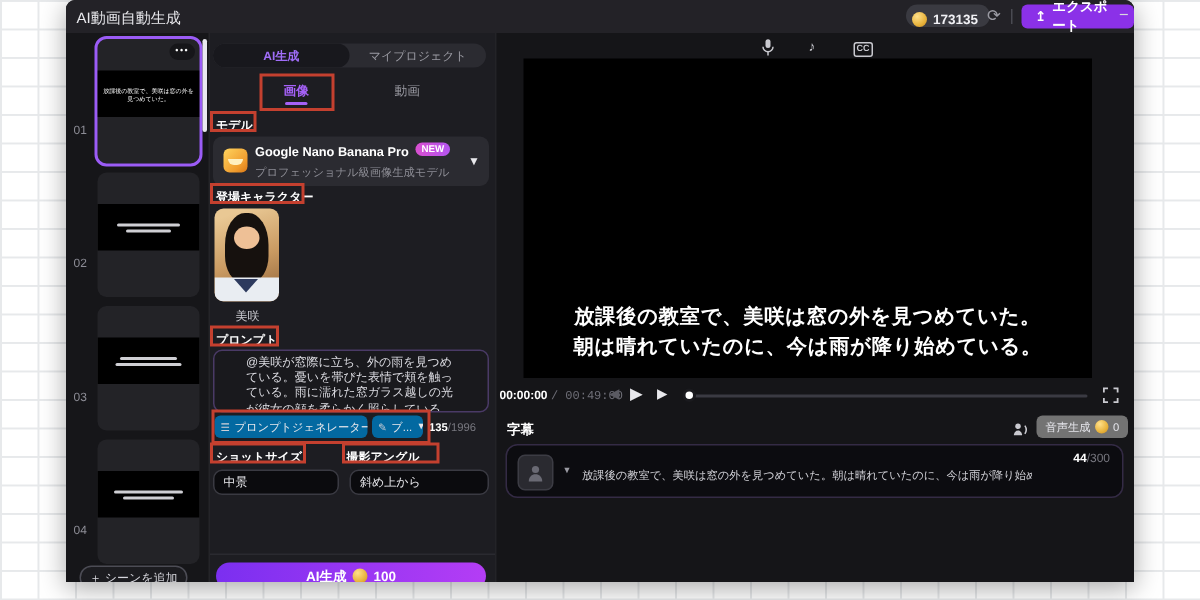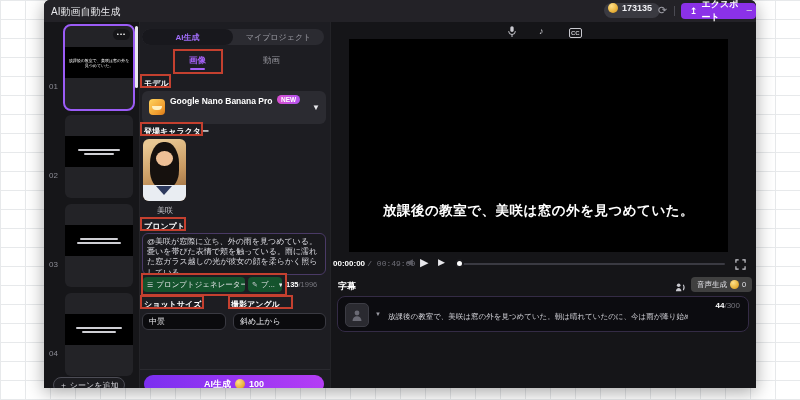--- a/index.html
+++ b/index.html
@@ -12,21 +12,21 @@
     background-size:25px 19px; }
   .abs { position:absolute; }
   .window { position:absolute; left:44px; top:0; width:712px; height:388px;
     background:#141417; border-radius:6px 6px 0 0; overflow:hidden;
     box-shadow:0 4px 18px rgba(0,0,0,.35); }
   
   .titlebar { position:absolute; left:0; top:0; width:712px; height:22px;
     background:#232227; display:flex; align-items:center; }
   .app-title { position:absolute; left:7px; top:5px; font-size:10px; color:#e8e8ec; }
   .coin-pill { position:absolute; left:560px; top:3px; height:15px; padding:0 8px 0 4px;
-    background:#3a3a41; border-radius:8px; display:flex; align-items:flex-start; gap:4px; }
+    background:#3a3a41; border-radius:8px; display:flex; align-items:flex-end; gap:4px; }
   .coin { width:10px; height:10px; border-radius:50%;
     background:radial-gradient(circle at 35% 30%,#ffe08a,#e8b33c 60%,#c9891f); flex:0 0 auto; }
   .coin-num { font-size:9px; color:#f0f0f4; font-weight:bold; }
   .refresh { position:absolute; left:614px; top:4px; color:#9a9aa2; font-size:11px; }
   .tb-div { position:absolute; left:630px; top:6px; width:1px; height:10px; background:#4a4a52; }
   .export-btn { position:absolute; left:637px; top:3px; height:16px; padding:0 9px;
     background:#8b31e8; border-radius:4px; display:flex; align-items:center; gap:4px;
     color:#fff; font-size:9px; font-weight:bold; }
   .win-ctl { position:absolute; top:4px; color:#d8d8de; font-size:11px; line-height:13px; }
   
@@ -82,23 +82,23 @@
   .char-hair { position:absolute; left:7px; top:3px; width:29px; height:46px;
     background:#16110e; border-radius:46% 46% 38% 38%; }
   .char-face { position:absolute; left:13px; top:12px; width:17px; height:15px;
     background:#eec096; border-radius:50%; }
   .char-body { position:absolute; left:0; bottom:0; width:43px; height:16px; background:#e9edf2; }
   .char-collar { position:absolute; left:13px; bottom:6px; width:0; height:0;
     border-left:8px solid transparent; border-right:8px solid transparent;
     border-top:9px solid #2d3a5e; }
   .char-name { position:absolute; left:5px; top:183px; font-size:8px; color:#c9c9cf;margin-left:12px; }
   .prompt-box { position:absolute; left:2px; top:211px; width:184px; height:42px;
-    background:#19191d; border:1px solid #4a3a66; border-radius:6px; padding:3px 4px;
+    background:#19191d; border:1px solid #4a3a66; border-radius:6px; padding:3px 21px;
     font-size:8px; line-height:10.2px; color:#dcdce2; overflow:hidden; }
-  .dd { position:absolute; top:255px; height:15px; background:#14532d; border-radius:4px;
+  .dd { position:absolute; top:255px; height:15px; background:#0369a1; border-radius:4px;
     display:flex; align-items:center; gap:3px; padding:0 4px; color:#e8e8ec; font-size:7.5px;
     white-space:nowrap; overflow:hidden; }
   .dd .chev { font-size:6px; }
   .dd-ic { font-size:7px; color:#cfcfd6; }
   .char-count { position:absolute; left:146px; top:258px; font-size:7.5px; color:#fff;
     font-weight:bold; white-space:nowrap; }
   .char-count span { color:#77777f; font-weight:normal; }
   .field { position:absolute; top:291px; height:17px; background:#0b0b0e;
     border:1px solid #3a3a42; border-radius:6px; color:#e8e8ec; font-size:8px;
     display:flex; align-items:center; padding-left:6px; }
@@ -122,21 +122,21 @@
   .timecode span { color:#6f6f78; font-weight:normal;font-family:Liberation Mono, monospace; }
   .pctl { position:absolute; top:235px; font-size:9px; color:#e8e8ec; }
   .ptrack { position:absolute; left:128px; top:241px; width:266px; height:2px; background:#3a3a42;
     border-radius:1px; }
   .pknob { position:absolute; left:124px; top:237px; width:9px; height:9px; border-radius:50%;
     background:#fff; border:2px solid #1a1a1e; }
   .fs-ic { position:absolute; left:404px; top:234px; }
   .cap-label { position:absolute; left:7px; top:258px; font-size:9px; font-weight:bold; color:#fff;font-family:Liberation Serif, serif; }
   .voice-ic { position:absolute; left:344px; top:257px; }
   .voice-btn { position:absolute; left:360px; top:255px; height:15px; padding:0 6px;
-    background:#404040; border-radius:4px; display:flex; align-items:center; gap:3px;
+    background:#737373; border-radius:4px; display:flex; align-items:center; gap:3px;
     color:#e4e4ea; font-size:7.5px; }
   .cap-row { position:absolute; left:6px; top:274px; width:412px; height:36px;
     background:#0c0c10; border:1px solid #342b45; border-radius:8px; }
   .cap-avatar { position:absolute; left:7px; top:6px; width:24px; height:24px; border-radius:5px;
     background:#2a2a30; border:1px solid #3c3c44; display:flex; align-items:center;
     justify-content:center; }
   .cap-chev { position:absolute; left:37px; top:14px; color:#9a9aa2; font-size:6px; }
   .cap-text { position:absolute; left:50px; top:15px; width:300px; font-size:7.5px; color:#d2d2d8;
     white-space:nowrap; overflow:hidden; }
   .cap-count { position:absolute; right:8px; top:4px; font-size:8px; color:#fff; font-weight:bold; }
@@ -217,20 +217,21 @@
 
       <div class="subtab on" style="left:49px;">画像</div>
       <div class="subtab-underline" style="left:50px;"></div>
       <div class="subtab off" style="left:123px;">動画</div>
 
       <div class="sec-label" style="left:4px; top:56px;">モデル</div>
       <div class="model-card">
         <div class="model-icon"></div>
         <div class="model-name">Google Nano Banana Pro</div>
         <div class="new-badge">NEW</div>
+        <div class="model-desc">プロフェッショナル級画像生成モデル</div>
         <div class="chev abs" style="left:170px; top:12px;">▼</div>
       </div>
 
       <div class="sec-label" style="left:4px; top:104px;">登場キャラクター</div>
       <div class="char-card">
         <div class="char-hair"></div>
         <div class="char-face"></div>
         <div class="char-body"></div>
         <div class="char-collar"></div>
       </div>
@@ -278,20 +279,21 @@
             <rect x="4" y="0" width="4" height="7" rx="2" fill="#c9c9cf"></rect>
             <path d="M2 6a4 4 0 0 0 8 0" fill="none" stroke="#c9c9cf" stroke-width="1.2"></path>
             <line x1="6" y1="10" x2="6" y2="13" stroke="#c9c9cf" stroke-width="1.2"></line>
           </svg>
       </div>
       <div class="tool-ic" style="left:208px;">♪</div>
       <div class="tool-ic cc-ic" style="left:238px; top:6px;">CC</div>
 
       <div class="video">
         <div class="vsub" style="top:163px;">放課後の教室で、美咲は窓の外を見つめていた。</div>
+        <div class="vsub" style="top:183px;">朝は晴れていたのに、今は雨が降り始めている。</div>
       </div>
 
       <div class="timecode"><b>00:00:00</b> <span>/ 00:49:00</span></div>
       <div class="pctl" style="left:75px; color:#5a5a62;">◀</div>
       <div class="pctl" style="left:89px; font-size:11px; top:234px;">▶</div>
       <div class="pctl" style="left:107px;">▶</div>
       <div class="ptrack"></div>
       <div class="pknob"></div>
       <div class="fs-ic">
         <svg width="11" height="11" viewBox="0 0 12 12" fill="none" stroke="#c9c9cf" stroke-width="1.3">

